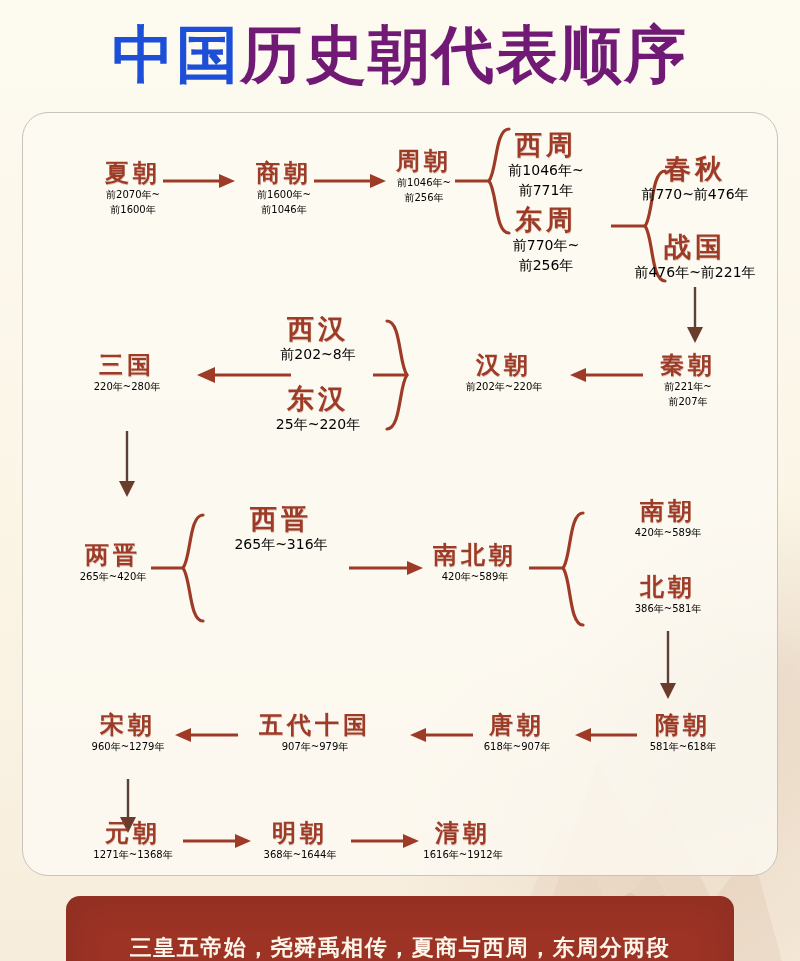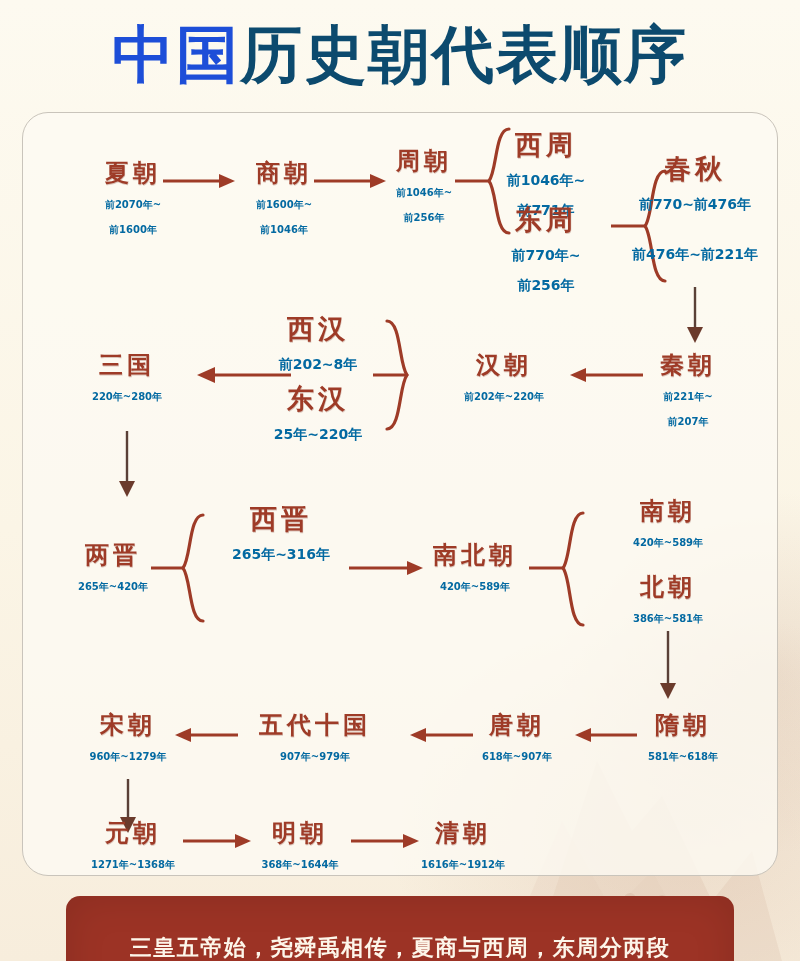--- a/index.html
+++ b/index.html
@@ -44,21 +44,21 @@
     width: 800px;
     text-align: center;
     white-space: nowrap;
     font-family: "DejaVu Sans", "Liberation Sans", sans-serif;
     font-weight: bold;
     font-size: 62px;
     letter-spacing: 2px;
     line-height: 94px;
   }
   .title .t-black { color: #1d4ed8; }
-  .title .t-red   { color: #0c4a6e; }
+  .title .t-red   { color: #701a75; }
 
   
   .card {
     position: absolute;
     left: 22px;
     top: 112px;
     width: 756px;
     height: 764px;
     box-sizing: border-box;
     border: 1.5px solid #c9c4bb;
@@ -74,25 +74,24 @@
     transform: translateX(-50%);
   }
   .node .nm {
     font-weight: bold;
     color: #9e3b27;
     line-height: 1.05;
     letter-spacing: 4px;
     text-shadow: 0.5px 0.5px 0 rgba(120,45,28,0.25);
   }
   .node .yr {
-    color: #0369a1;
+    color: #000000;
     line-height: 1.22;
     letter-spacing: 0px;
-    margin-top: 13px;
-    font-weight: bold;
+    margin-top: 3px;
   }
   
   .sz-lg .nm { font-size: 24px; }
   .sz-lg .yr { font-size: 10px; }
   .sz-md .nm { font-size: 27px; }
   .sz-md .yr { font-size: 14px; }
 
   
   .conn { position: absolute; }
   svg.conn { overflow: visible; }
@@ -202,20 +201,21 @@
     <div class="yr">前770年~</div>
     <div class="yr">前256年</div>
   </div>
 
   <div class="node sz-md" style="left:672px;top:42px;text-align:center;">
     <div class="nm">春秋</div>
     <div class="yr">前770~前476年</div>
   </div>
 
   <div class="node sz-md" style="left:672px;top:120px;">
+    <div class="nm">战国</div>
     <div class="yr">前476年~前221年</div>
   </div>
 
   <svg class="conn" style="left:0;top:168px;width:756px;height:80px">
     <line class="stroke-d" x1="672" y1="6" x2="672" y2="48" stroke-width="2.4"></line>
     <polygon class="fill-d" points="664,46 680,46 672,62"></polygon>
   </svg>
 
   <svg class="conn" style="left:0;top:200px;width:756px;height:190px">
 

